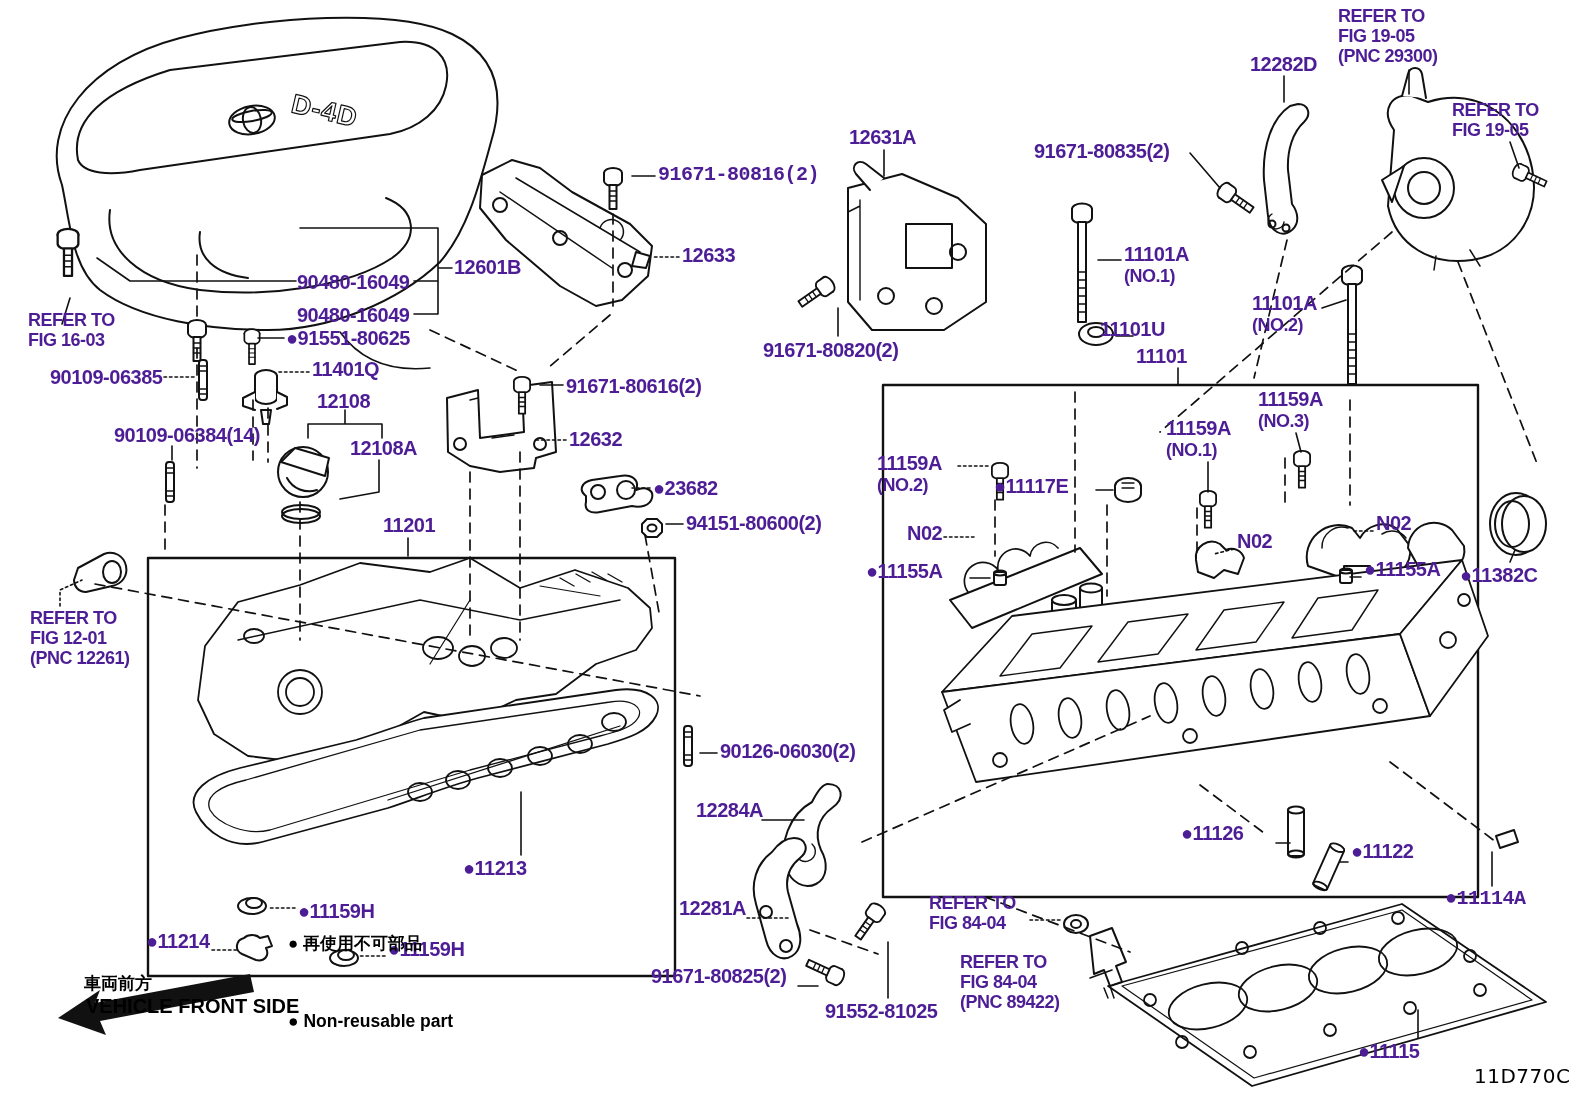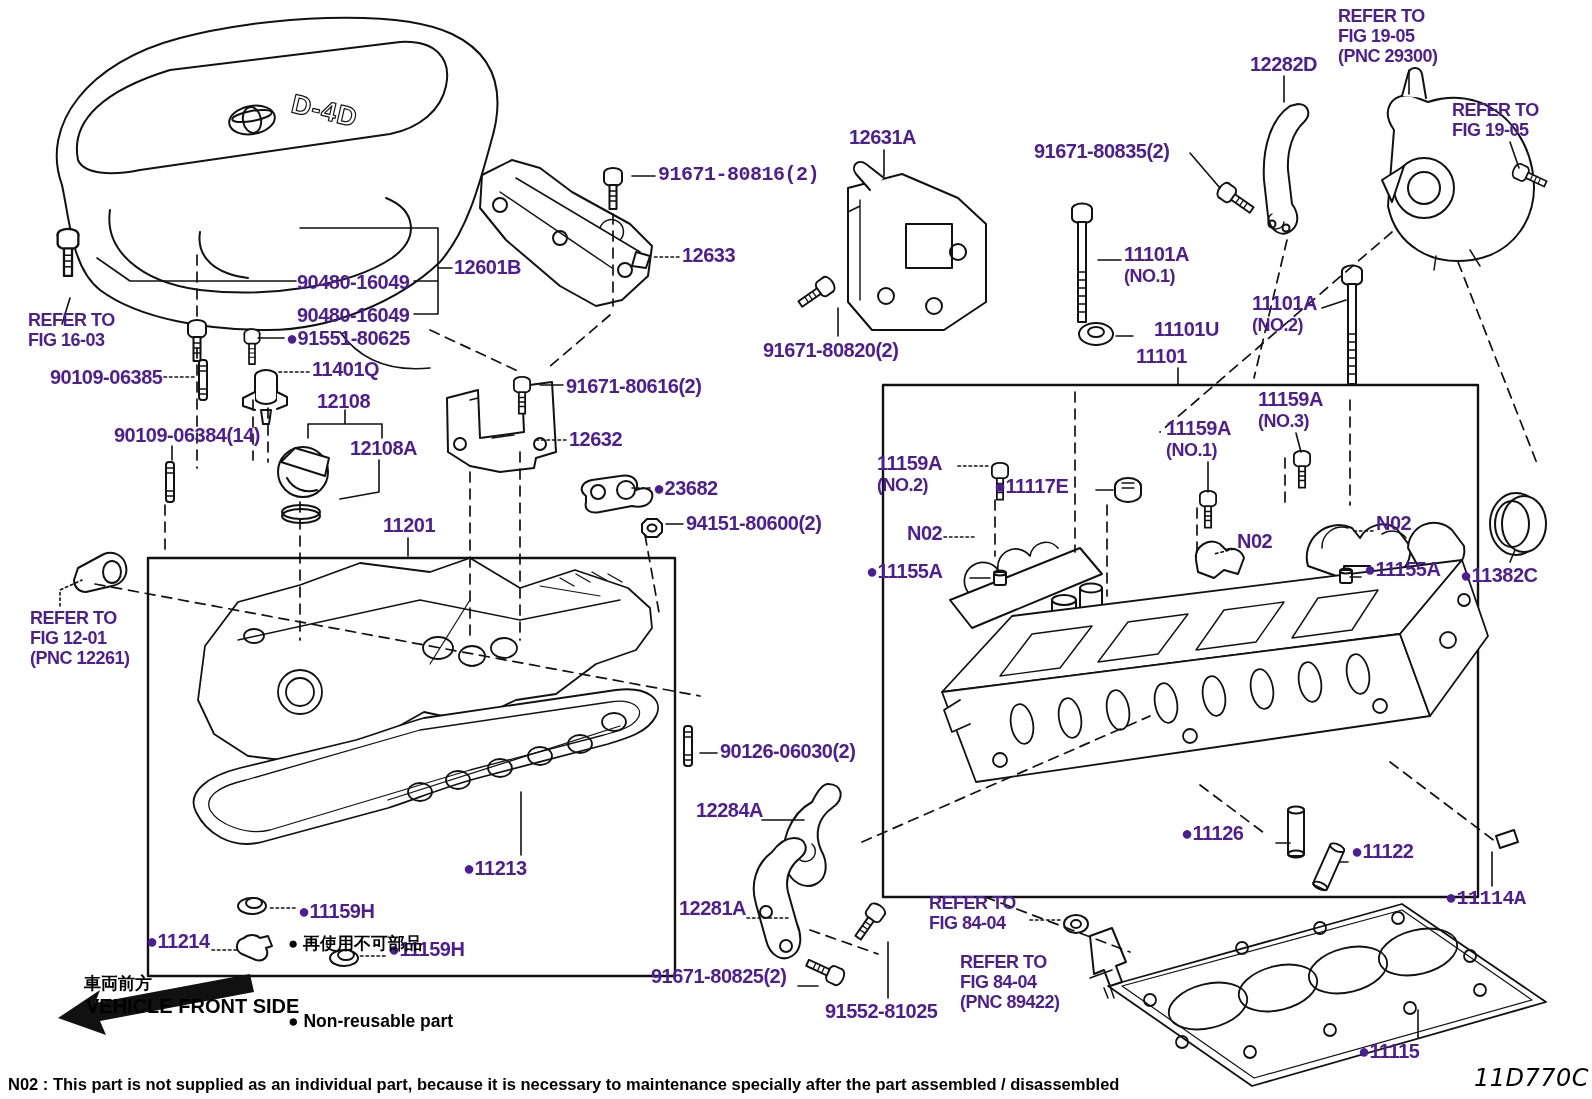--- a/index.html
+++ b/index.html
@@ -14,21 +14,21 @@
     white-space:pre-line;color:#4c1d95;
   }
   .plabel.sm{font-size:18px;}
   .fixed{position:absolute;font-weight:bold;white-space:pre;}
   #front-jp{left:84px;top:972px;font-size:17px;}
   #front-en{left:86px;top:995px;font-size:20px;}
   #legend-jp{left:288px;top:932px;font-size:17px;}
   #legend-en{left:288px;top:1011px;font-size:17.5px;}
   #note-jp{left:8px;top:1050px;font-size:16.5px;}
   #note-en{left:8px;top:1075px;font-size:16.5px;}
-  #dwg-code{left:1474px;top:1064px;font-size:24px;font-weight:normal;font-family:"DejaVu Sans",sans-serif;letter-spacing:0.5px;font-style:italic;}
+  #dwg-code{left:1474px;top:1064px;font-size:20px;font-weight:normal;font-family:"DejaVu Sans",sans-serif;letter-spacing:0.5px;}
 </style>
 </head>
 <body>
 
 <div id="stage">
 
   <svg id="art" width="1592" height="1099" viewBox="0 0 1592 1099" fill="none" stroke="#111" stroke-width="2" stroke-linejoin="round" stroke-linecap="round">
 
     <defs>
       <g id="g-bolt">
@@ -433,21 +433,21 @@
       <div class="plabel sm" style="left: 929px; top: 893px;">REFER TO
 FIG 84-04</div>
       <div class="plabel sm" style="left: 960px; top: 952px;">REFER TO
 FIG 84-04
 (PNC 89422)</div>
       <div class="plabel" style="left: 849px; top: 126px;">12631A</div>
       <div class="plabel" style="left: 763px; top: 339px;">91671-80820(2)</div>
       <div class="plabel" style="left: 1034px; top: 140px;">91671-80835(2)</div>
       <div class="plabel" style="left: 1124px; top: 243px;">11101A</div>
       <div class="plabel sm" style="left: 1124px; top: 266px;">(NO.1)</div>
-      <div class="plabel" style="left: 1154px; top: 318px;">11101U</div>
+      <div class="plabel" style="left: 1100px; top: 318px;">11101U</div>
       <div class="plabel" style="left: 1136px; top: 345px;">11101</div>
       <div class="plabel" style="left: 1252px; top: 292px;">11101A</div>
       <div class="plabel sm" style="left: 1252px; top: 315px;">(NO.2)</div>
       <div class="plabel" style="left: 1250px; top: 53px;">12282D</div>
       <div class="plabel sm" style="left: 1338px; top: 6px;">REFER TO
 FIG 19-05
 (PNC 29300)</div>
       <div class="plabel sm" style="left: 1452px; top: 100px;">REFER TO
 FIG 19-05</div>
       <div class="plabel" style="left: 877px; top: 452px;">11159A</div>
@@ -470,15 +470,14 @@
       <div class="plabel" style="left: 463px; top: 857px;">●11213</div>
       <div class="plabel" style="left: 298px; top: 900px;">●11159H</div>
       <div class="plabel" style="left: 146px; top: 930px;">●11214</div>
       <div class="plabel" style="left: 388px; top: 938px;">●11159H</div>
     </div>
 
   <div id="front-jp" class="fixed">車両前方</div>
   <div id="front-en" class="fixed">VEHICLE FRONT SIDE</div>
   <div id="legend-jp" class="fixed">● 再使用不可部品</div>
   <div id="legend-en" class="fixed">● Non-reusable part</div>
-  <div id="note-en" class="fixed">N02 : This part is not supplied as an individual part, because it is necessary to maintenance specially after the part assembled / disassembled</div>
   <div id="dwg-code" class="fixed">11D770C</div>
 </div>
 
 </body></html>

